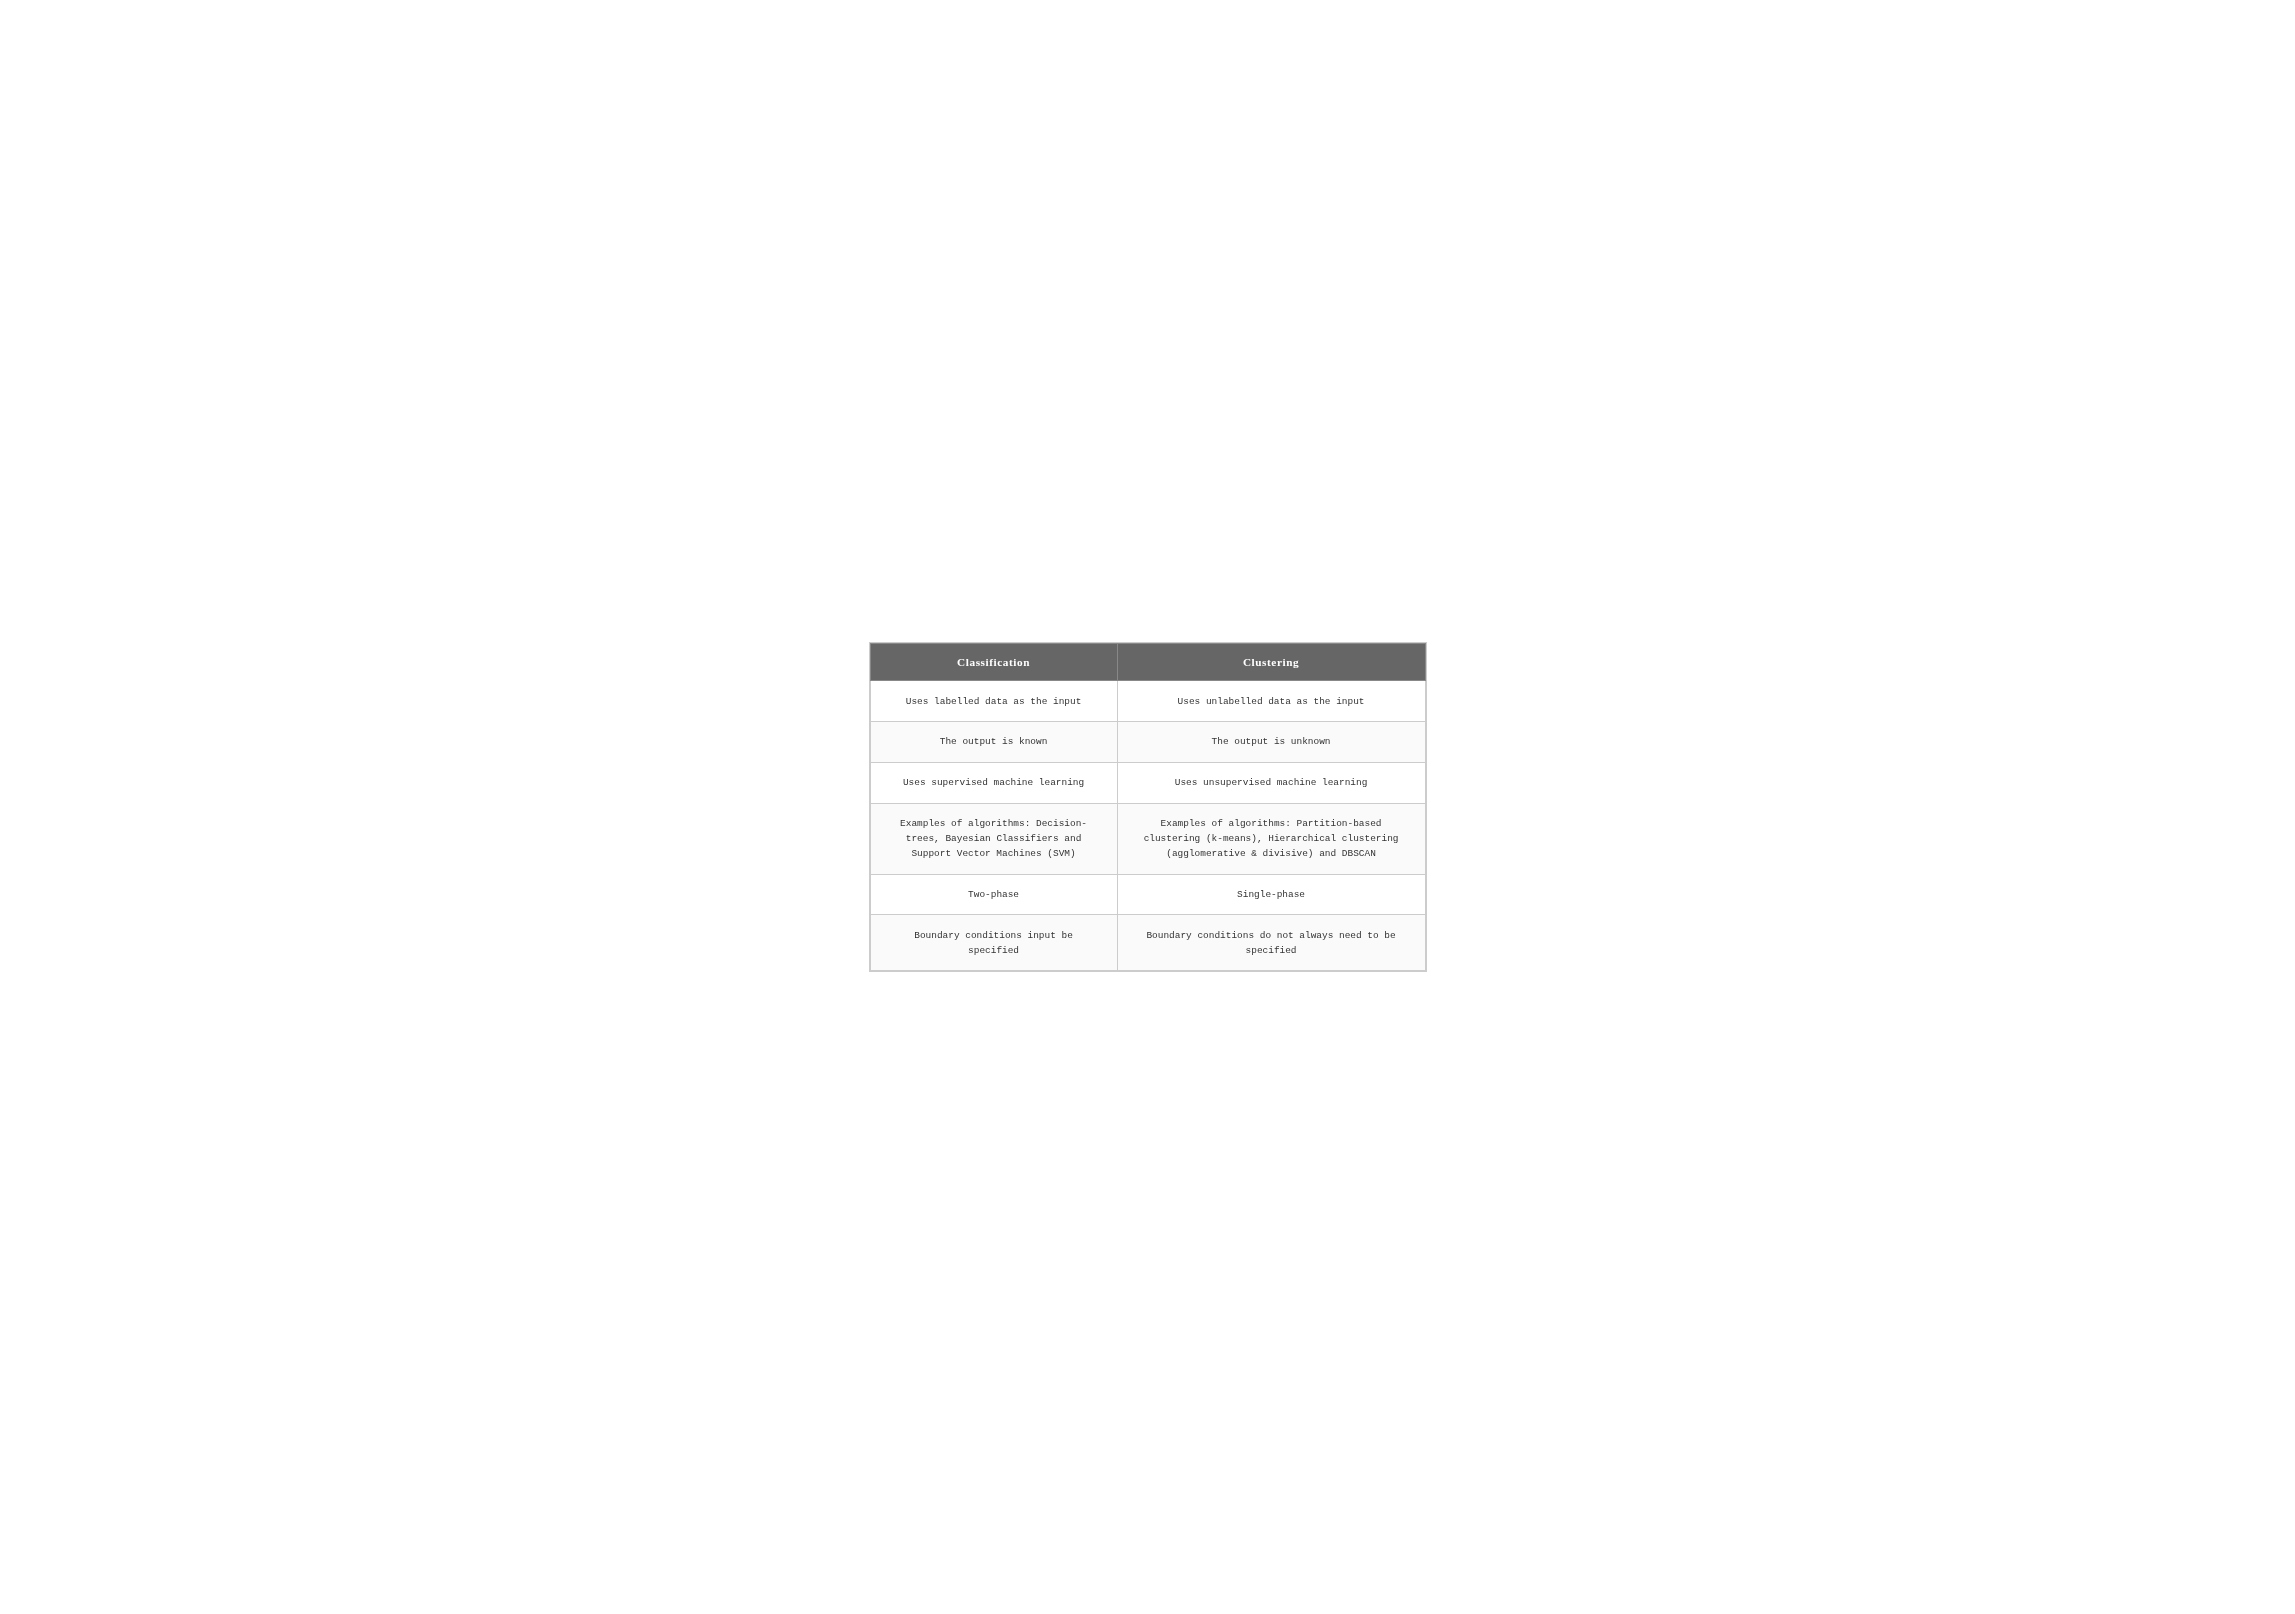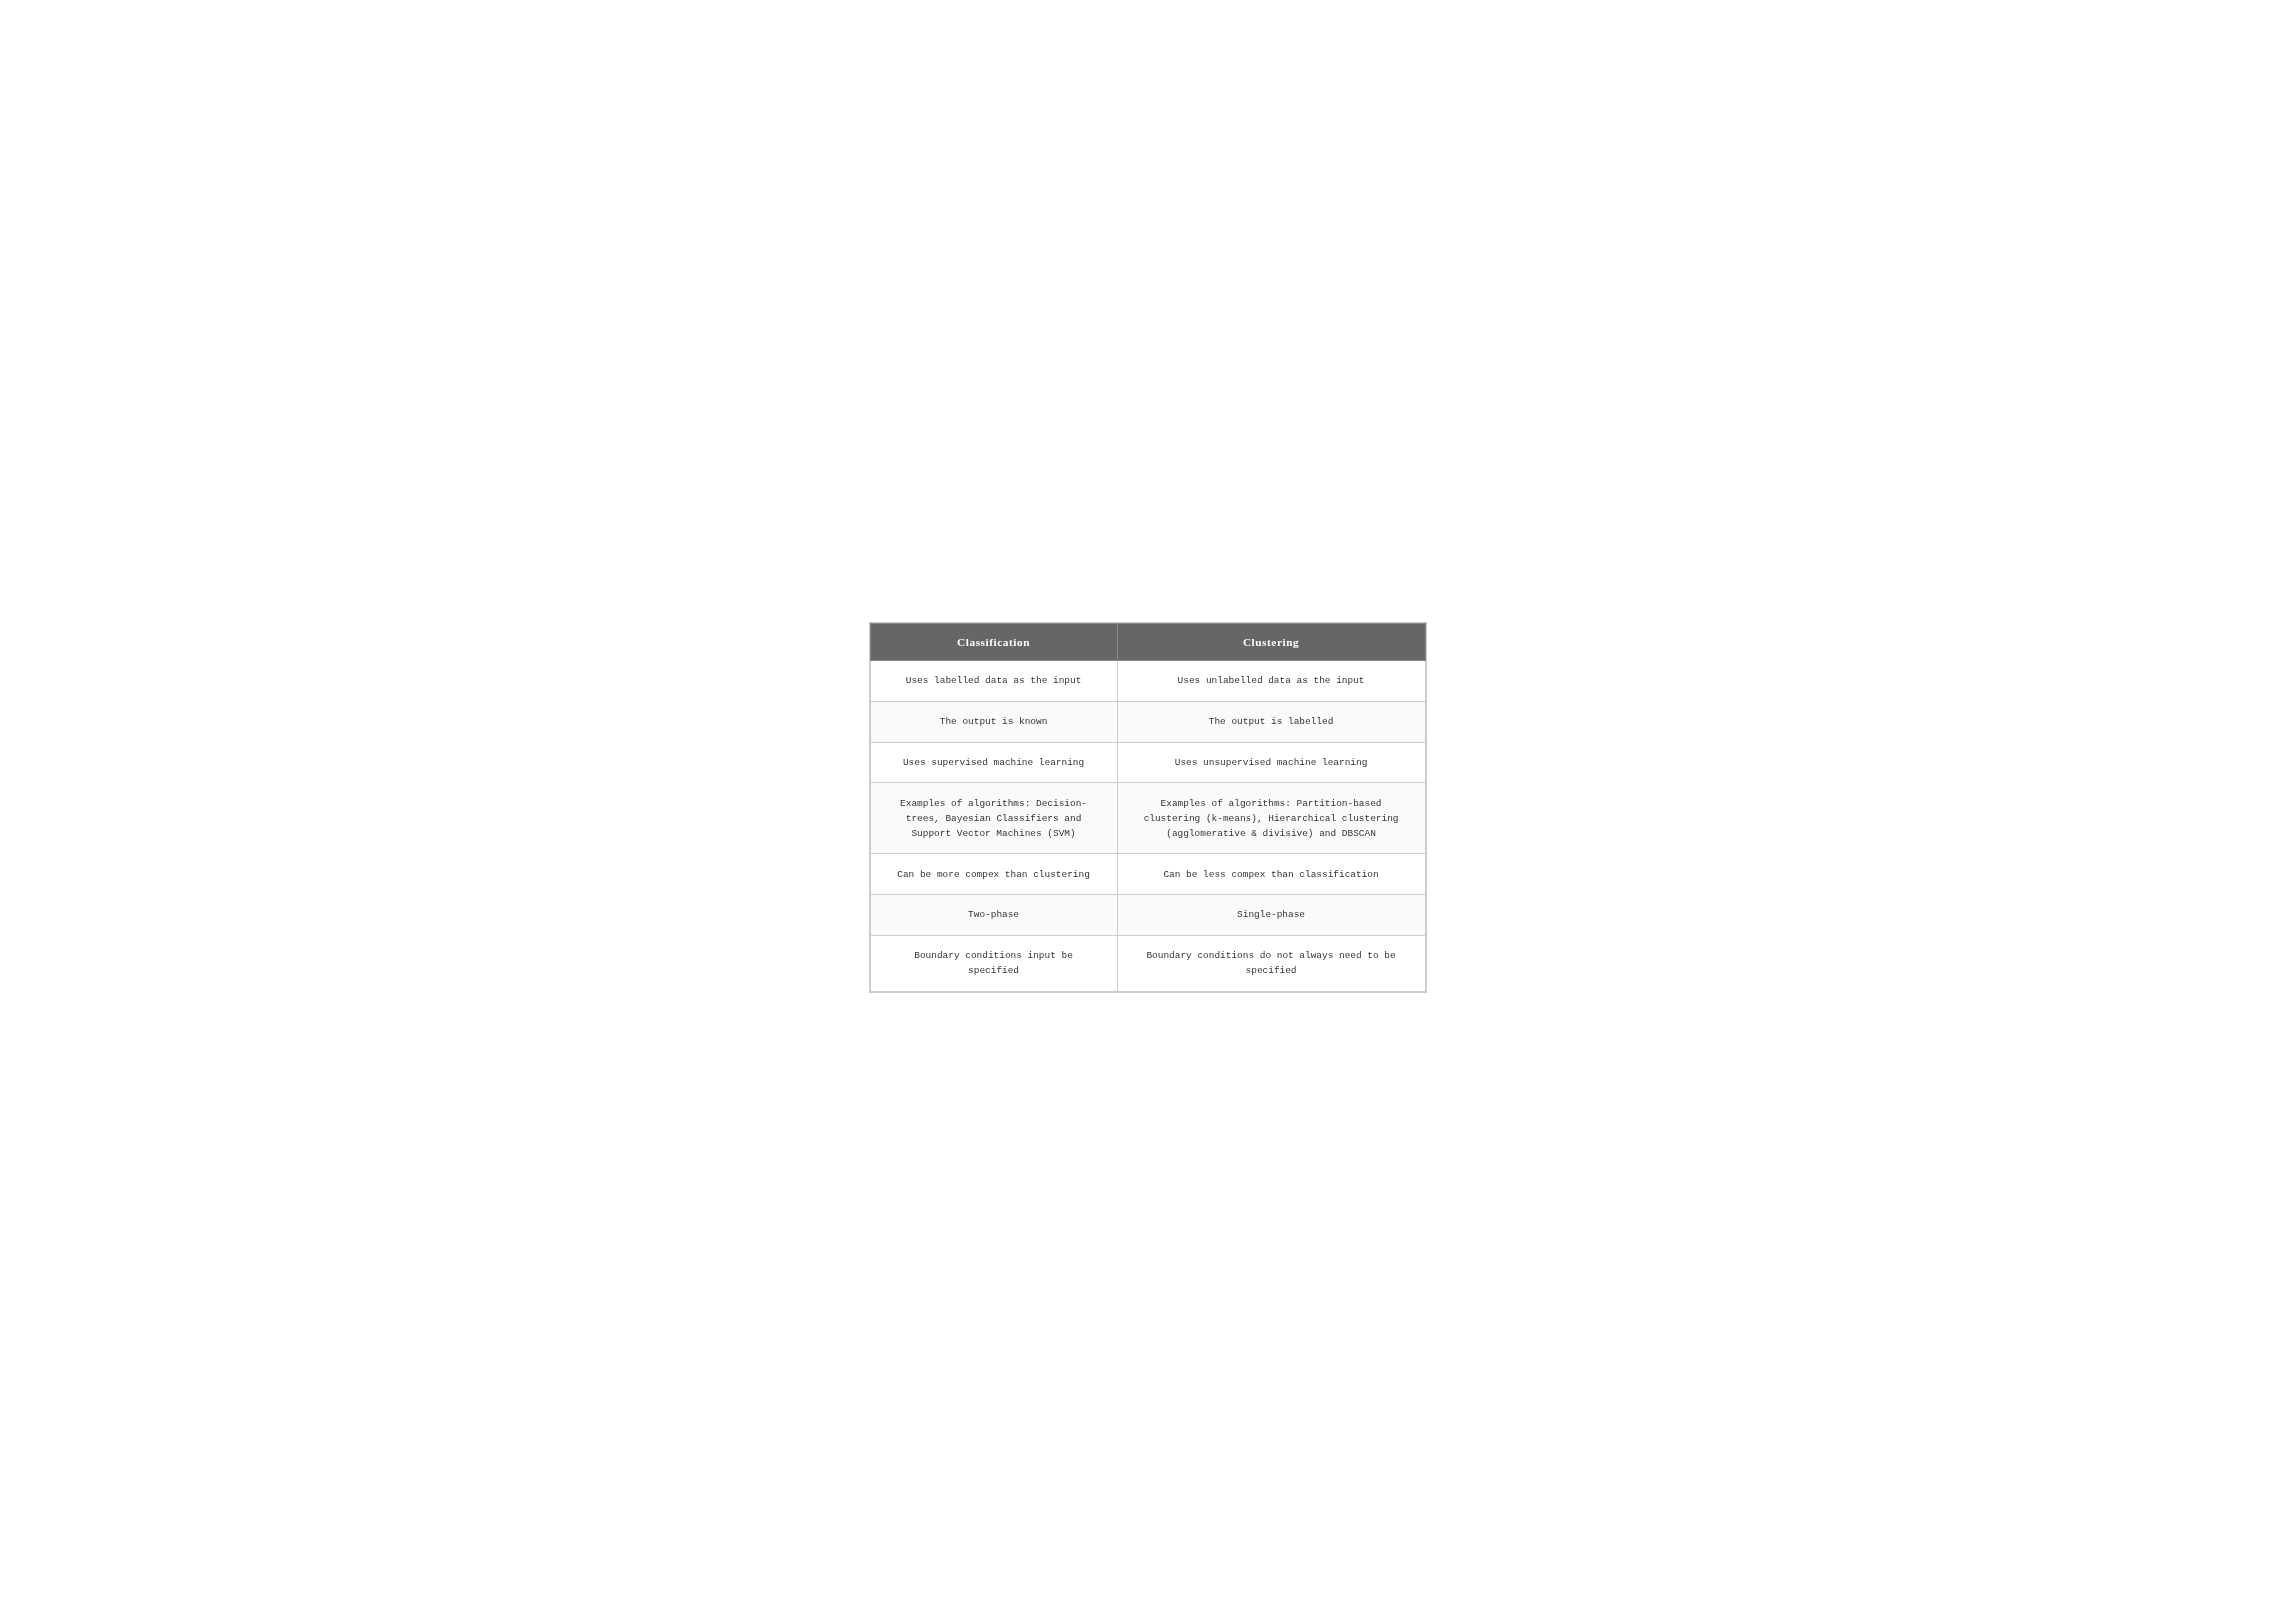--- a/index.html
+++ b/index.html
@@ -71,33 +71,29 @@
         <th>Clustering</th>
       </tr>
     </thead>
     <tbody id="table-body">
     <tr>
           <td>Uses labelled data as the input</td>
           <td>Uses unlabelled data as the input</td>
         </tr>
         <tr>
           <td>The output is known</td>
-          <td>The output is labelled</td>
+          <td>The output is unknown</td>
         </tr>
         <tr>
           <td>Uses supervised machine learning</td>
           <td>Uses unsupervised machine learning</td>
         </tr>
         <tr>
           <td>Examples of algorithms: Decision-trees, Bayesian Classifiers and Support Vector Machines (SVM)</td>
           <td>Examples of algorithms: Partition-based clustering (k-means), Hierarchical clustering (agglomerative &amp; divisive) and DBSCAN</td>
-        </tr>
-        <tr>
-          <td>Can be more compex than clustering</td>
-          <td>Can be less compex than classification</td>
         </tr>
         <tr>
           <td>Two-phase</td>
           <td>Single-phase</td>
         </tr>
         <tr>
           <td>Boundary conditions input be specified</td>
           <td>Boundary conditions do not always need to be specified</td>
         </tr>
       </tbody>

